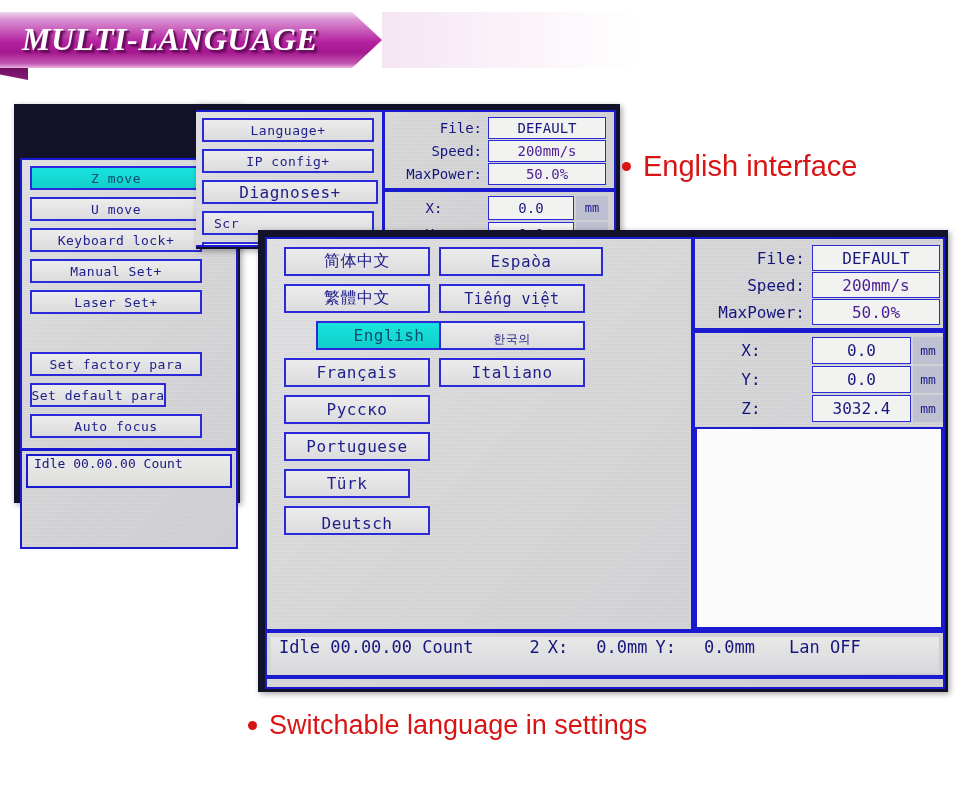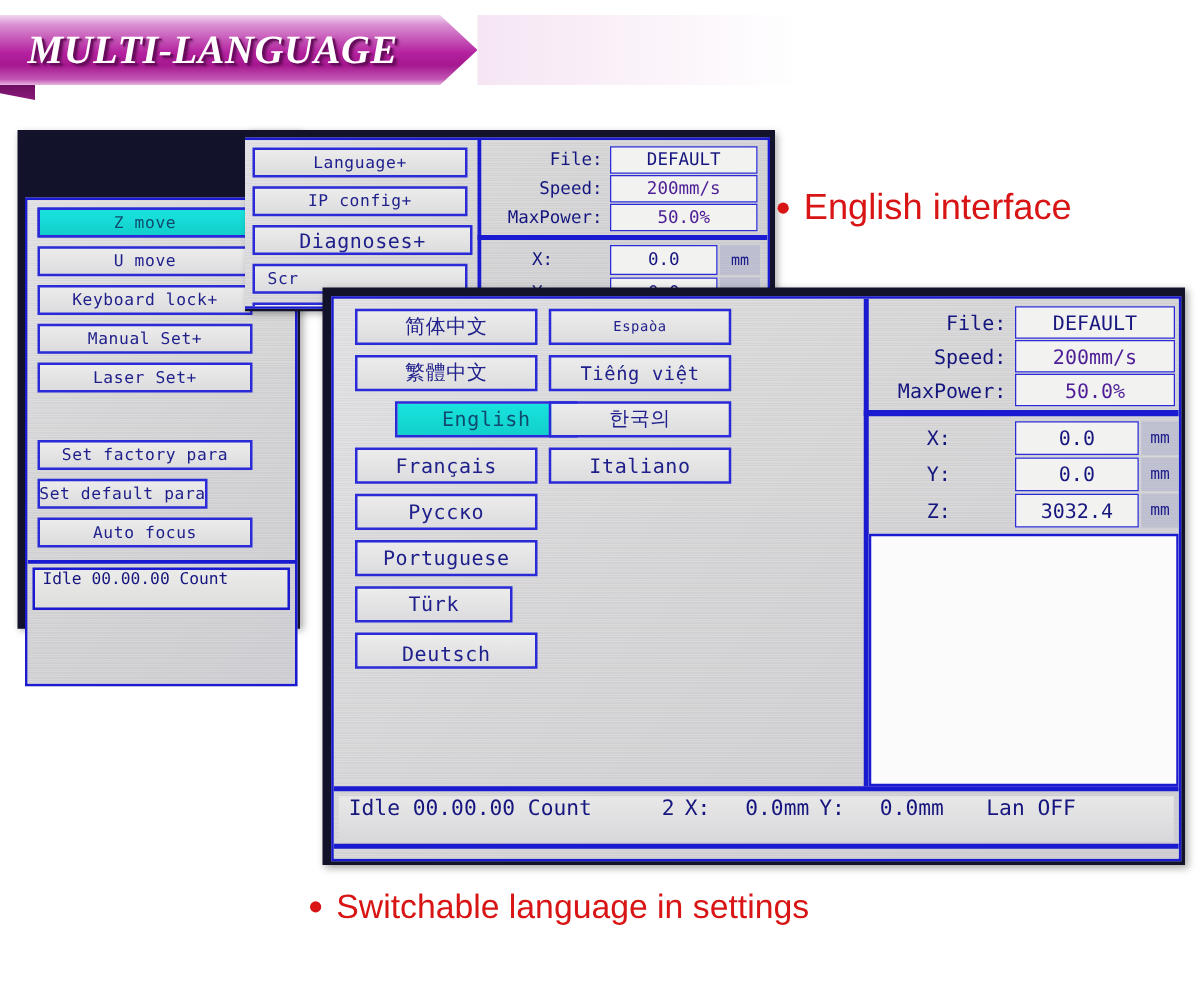--- a/index.html
+++ b/index.html
@@ -241,27 +241,27 @@
     <div class="btn" style="left:17px;top:193px;width:146px;height:29px;font-size:16px;">
       <span>Portuguese</span>
     </div>
     <div class="btn" style="left:17px;top:230px;width:126px;height:29px;font-size:16px;">
       <span>Türk</span>
     </div>
     <div class="btn" style="left:17px;top:267px;width:146px;height:29px;font-size:16px;align-items:flex-end;">
       <span>Deutsch</span>
     </div>
 
-    <div class="btn" style="left:172px;top:8px;width:146px;height:29px;font-size:11px;">
+    <div class="btn" style="left:172px;top:8px;width:164px;height:29px;font-size:16px;">
       <span>Espaòa</span>
     </div>
     <div class="btn" style="left:172px;top:45px;width:146px;height:29px;font-size:15px;">
       <span>Tiếng việt</span>
     </div>
-    <div class="btn" style="left:172px;top:82px;width:146px;height:29px;font-size:16px;font-family:'DejaVu Sans',sans-serif;">
+    <div class="btn" style="left:172px;top:82px;width:146px;height:29px;font-size:12px;font-family:'DejaVu Sans',sans-serif;align-items:flex-end;">
       <span>한국의</span>
     </div>
     <div class="btn" style="left:172px;top:119px;width:146px;height:29px;font-size:16px;">
       <span>Italiano</span>
     </div>
 
     <div class="divline" style="left:424px;top:0;width:4px;height:390px;"></div>
 
     <div class="fieldlabel" style="left:430px;top:6px;width:108px;height:26px;justify-content:flex-end;font-size:16px;">File:</div>
     <div class="fieldbox" style="left:545px;top:6px;width:128px;height:26px;font-size:16px;">DEFAULT</div>

